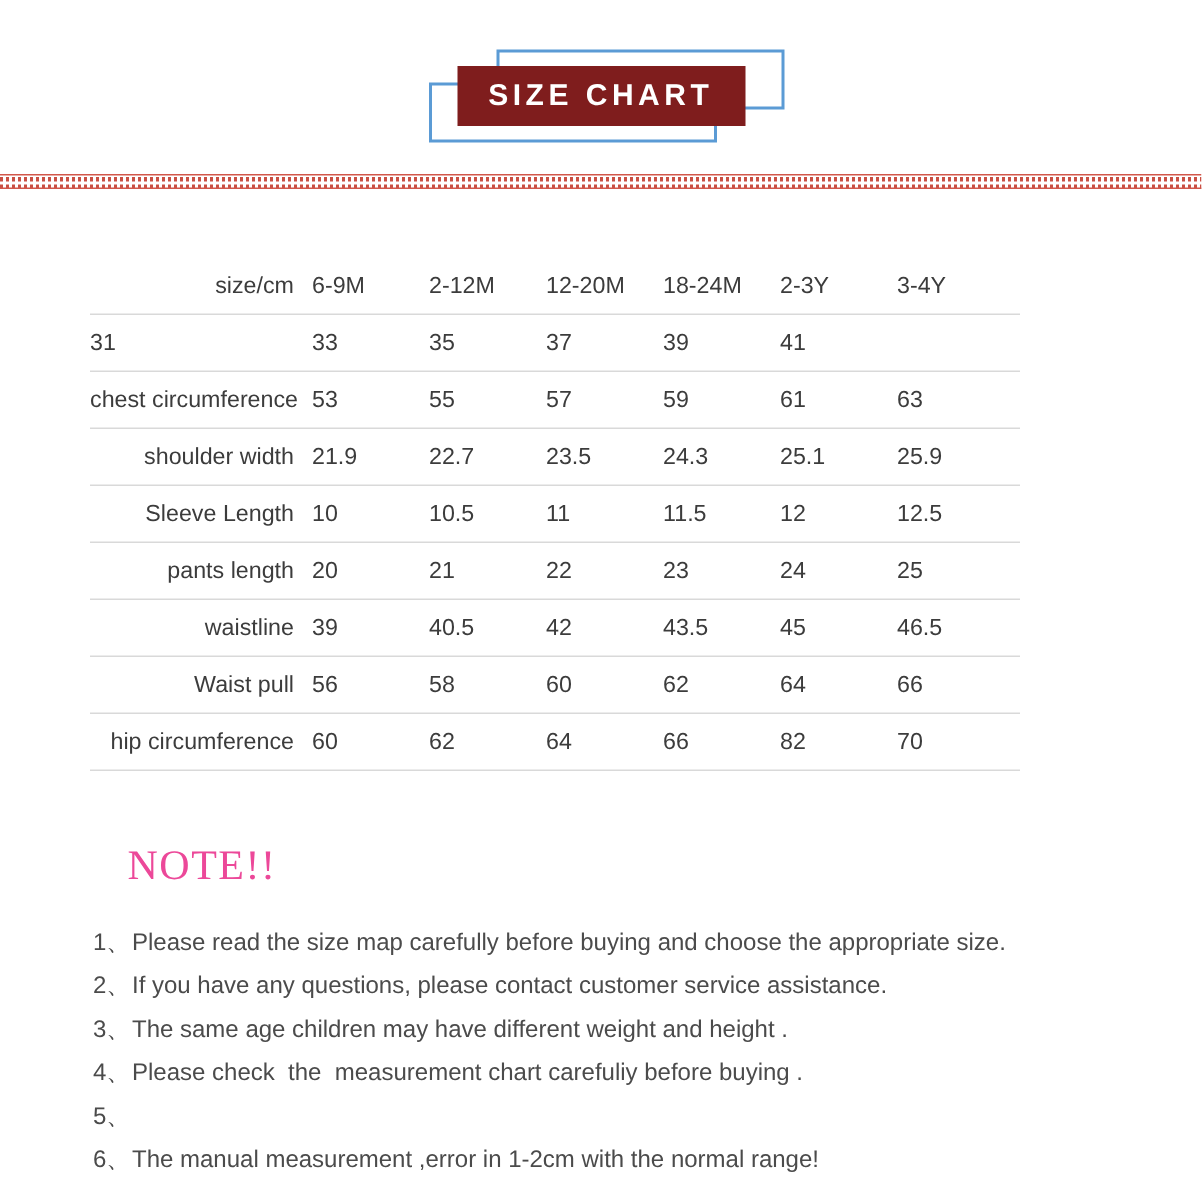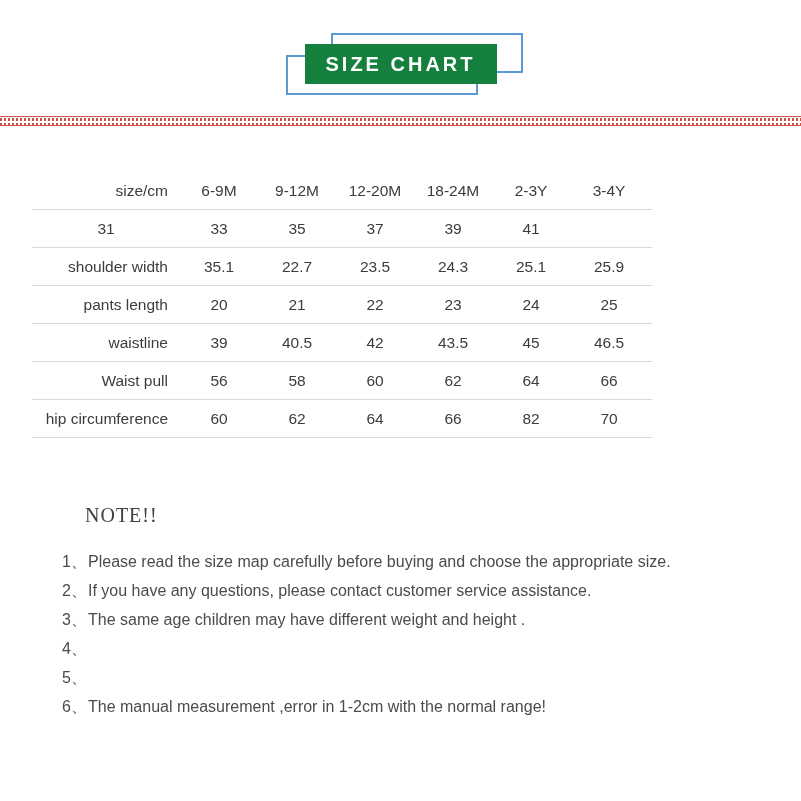--- a/index.html
+++ b/index.html
@@ -4,48 +4,48 @@
 <style>
   * { margin:0; padding:0; box-sizing:border-box; }
   html,body { background:#ffffff; }
   body { width:801px; height:801px; font-family:"Liberation Sans", sans-serif; overflow:hidden; }
 
   
   .banner-wrap { position:relative; width:192px; height:40px; margin:44px auto 0; }
   .blue-rect { position:absolute; inset:0; border:2px solid #5b9bd5; background:transparent; }
   .blue-rect.a { transform:translate(26px,-11px); }
   .blue-rect.b { transform:translate(-19px,11px); }
-  .orange-box { position:absolute; inset:0; background:#15803d; z-index:2;
+  .orange-box { position:absolute; inset:0; background:#7f1d1d; z-index:2;
                 display:flex; align-items:center; justify-content:center; }
   .orange-box span { color:#ffffff; font-size:20px; font-weight:bold; letter-spacing:3px; }
 
   
   .divider { margin-top:32px; width:801px; height:10px; }
   .divider .stripe {
      height:10px;
      background-image:
        repeating-linear-gradient(90deg, #c94f43 0 2px, rgba(0,0,0,0) 2px 4px),
        repeating-linear-gradient(90deg, #c94f43 0 2px, rgba(0,0,0,0) 2px 4px);
      background-size:100% 3px, 100% 3px;
      background-position:0 1px, 0 6px;
      background-repeat:no-repeat;
      border-top:1px solid #d2574b;
      border-bottom:1px solid #d2574b;
   }
 
   
-  .size-table { margin:46px 0 0 32px; width:620px; color:#3c3c3c; font-size:15.5px; }
+  .size-table { margin:46px 0 0 60px; width:620px; color:#3c3c3c; font-size:15.5px; }
   .trow { display:grid; grid-template-columns:148px repeat(6, 78px);
           align-items:center; height:38px; border-bottom:1px solid #d9d9d9; }
   .trow .label { text-align:right; padding-right:12px; white-space:nowrap; }
-  .trow .val { text-align:center; }
+  .trow .val { }
 
   
-  .note-title { margin:66px 0 0 85px; font-family:"Liberation Serif", serif;
-                font-size:20px; color:#404040; letter-spacing:1px; }
+  .note-title { margin:48px 0 0 85px; font-family:"Liberation Serif", serif;
+                font-size:28px; color:#ec4899; letter-spacing:1px; }
   .note-list { margin:20px 0 0 62px; color:#4b4b4b; font-size:16px; }
   .note-item { display:flex; line-height:29px; }
   .note-item .num { width:26px; flex:0 0 auto; }
   .note-item .txt { white-space:pre-wrap;text-align:right; }
 </style>
 </head>
 <body>
 
 <div class="banner-wrap">
   <div class="blue-rect a"></div>
@@ -56,42 +56,60 @@
 </div>
 
 <div class="divider">
   <div class="stripe"></div>
 </div>
 
 <div class="size-table" id="size-table">
     <div class="trow">
       <div class="label">size/cm</div>
       <div class="val">6-9M</div>
-      <div class="val">9-12M</div>
+      <div class="val">2-12M</div>
       <div class="val">12-20M</div>
       <div class="val">18-24M</div>
       <div class="val">2-3Y</div>
       <div class="val">3-4Y</div>
     </div>
     <div class="trow">
       <div class="val">31</div>
       <div class="val">33</div>
       <div class="val">35</div>
       <div class="val">37</div>
       <div class="val">39</div>
       <div class="val">41</div>
     </div>
     <div class="trow">
+      <div class="label">chest circumference</div>
+      <div class="val">53</div>
+      <div class="val">55</div>
+      <div class="val">57</div>
+      <div class="val">59</div>
+      <div class="val">61</div>
+      <div class="val">63</div>
+    </div>
+    <div class="trow">
       <div class="label">shoulder width</div>
-      <div class="val">35.1</div>
+      <div class="val">21.9</div>
       <div class="val">22.7</div>
       <div class="val">23.5</div>
       <div class="val">24.3</div>
       <div class="val">25.1</div>
       <div class="val">25.9</div>
+    </div>
+    <div class="trow">
+      <div class="label">Sleeve Length</div>
+      <div class="val">10</div>
+      <div class="val">10.5</div>
+      <div class="val">11</div>
+      <div class="val">11.5</div>
+      <div class="val">12</div>
+      <div class="val">12.5</div>
     </div>
     <div class="trow">
       <div class="label">pants length</div>
       <div class="val">20</div>
       <div class="val">21</div>
       <div class="val">22</div>
       <div class="val">23</div>
       <div class="val">24</div>
       <div class="val">25</div>
     </div>
@@ -133,20 +151,21 @@
     <div class="note-item">
       <span class="num">2、</span>
       <span class="txt">If you have any questions, please contact customer service assistance.</span>
     </div>
     <div class="note-item">
       <span class="num">3、</span>
       <span class="txt">The same age children may have different weight and height .</span>
     </div>
     <div class="note-item">
       <span class="num">4、</span>
+      <span class="txt">Please check  the  measurement chart carefuliy before buying .</span>
     </div>
     <div class="note-item">
       <span class="num">5、</span>
     </div>
     <div class="note-item">
       <span class="num">6、</span>
       <span class="txt">The manual measurement ,error in 1-2cm with the normal range!</span>
     </div>
   </div>
 

